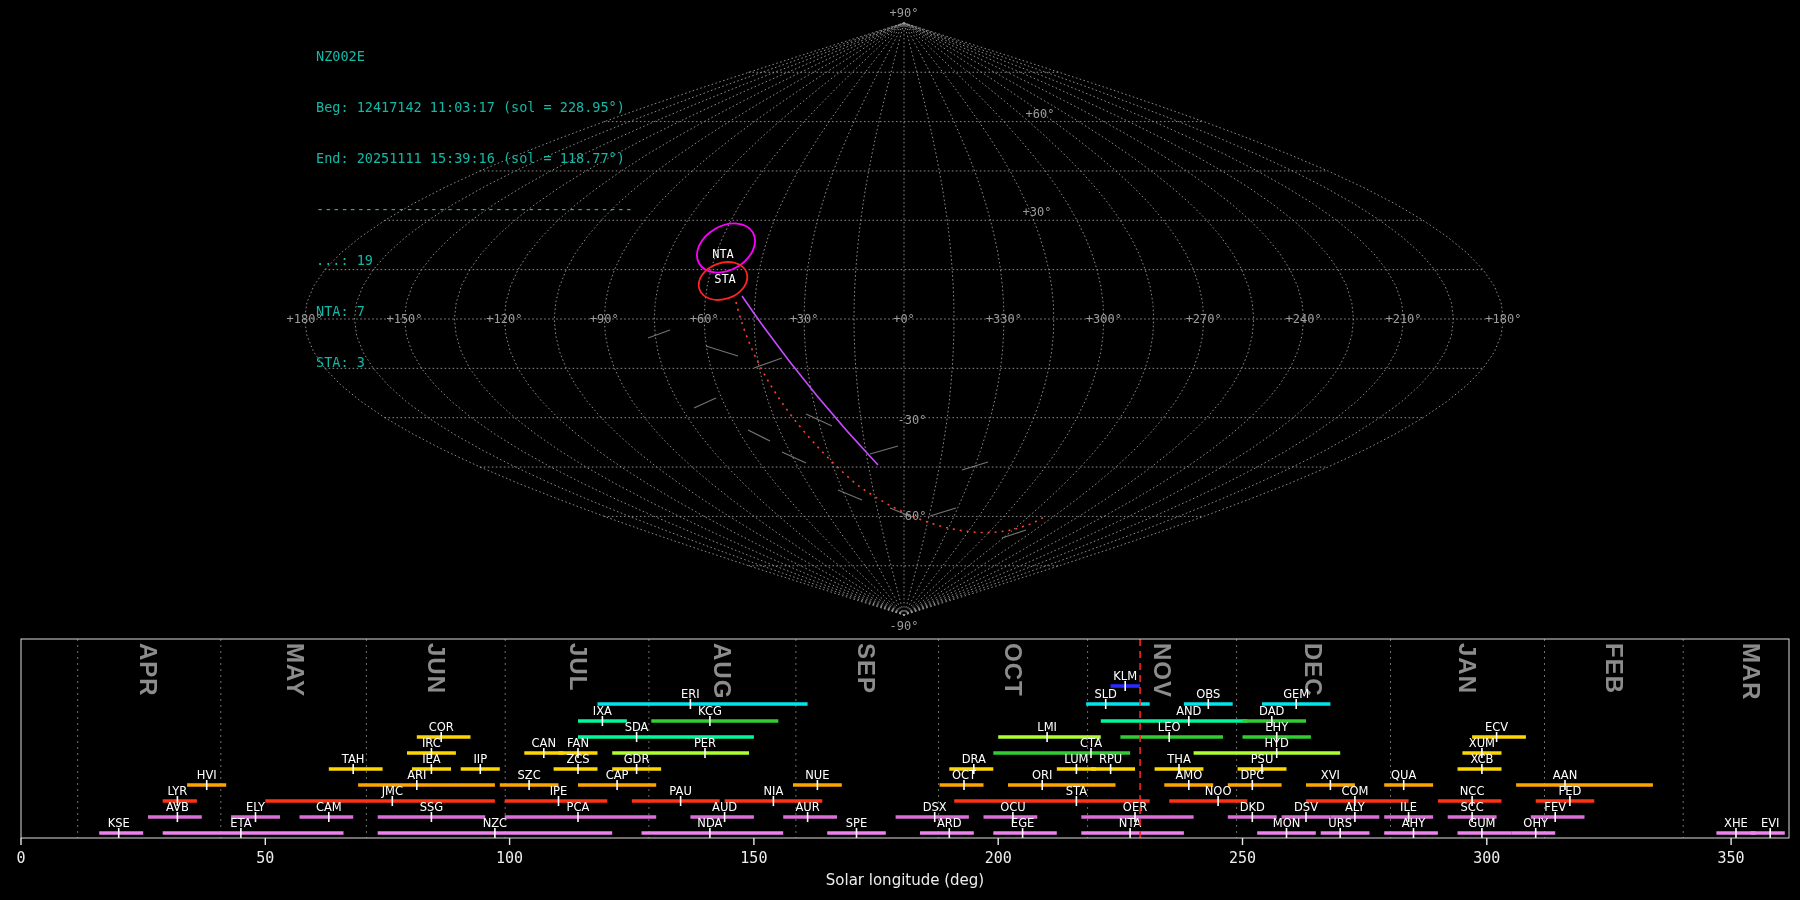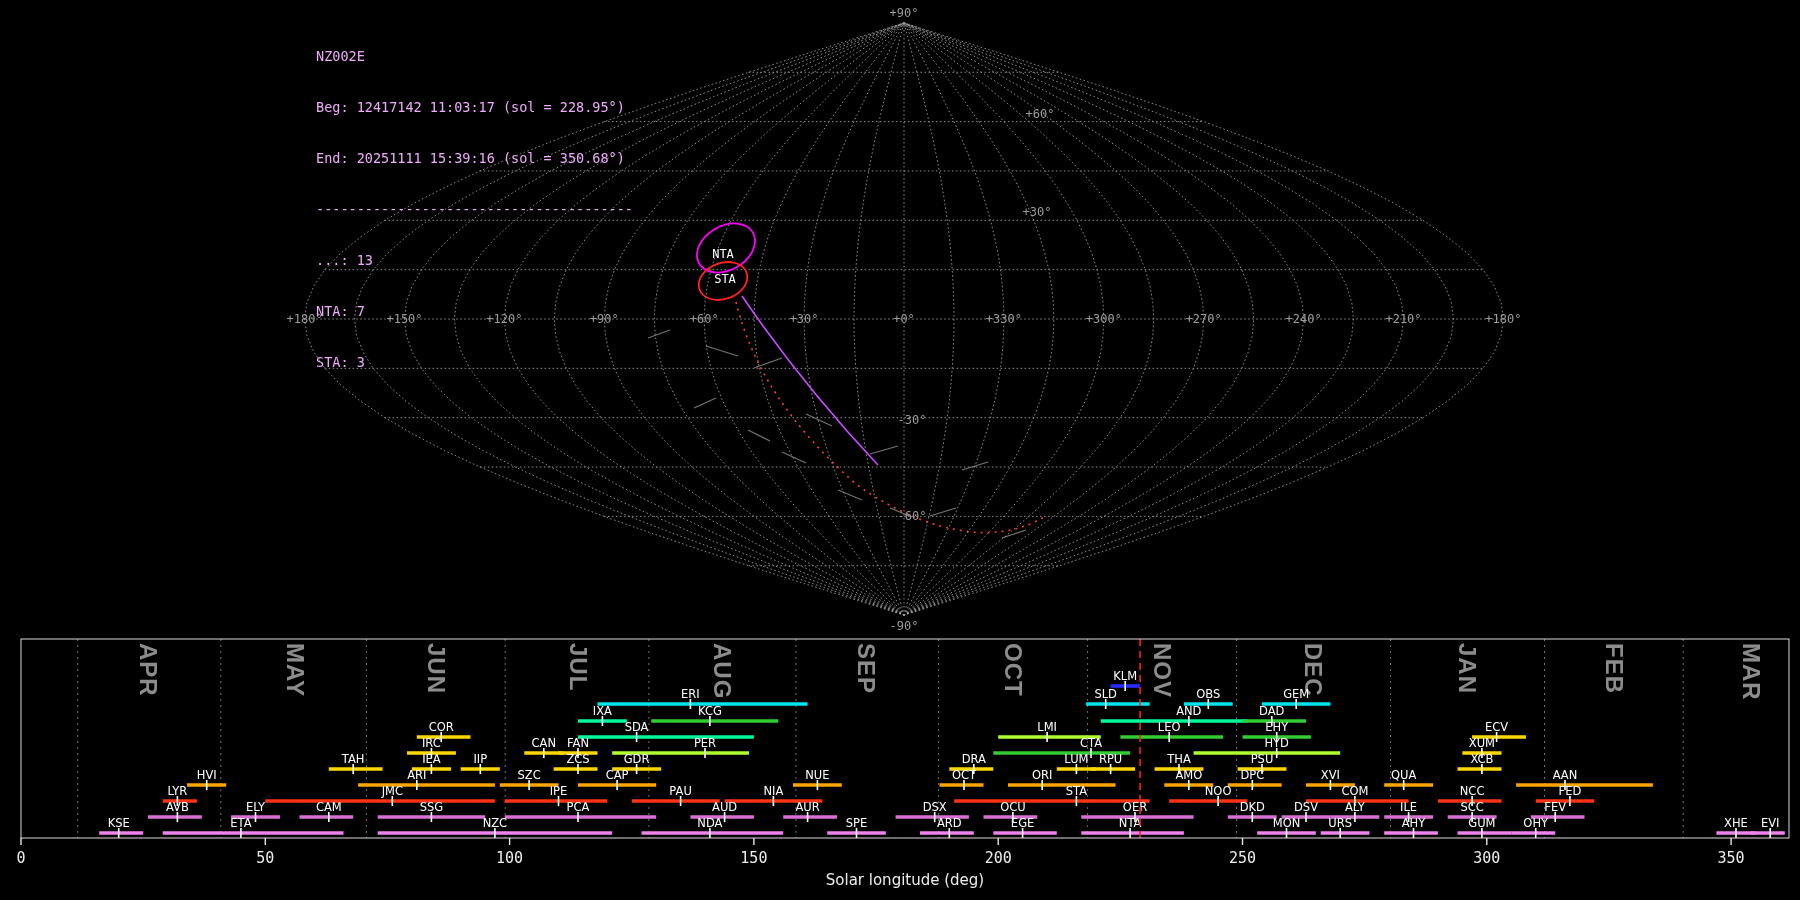--- a/index.html
+++ b/index.html
@@ -1,18 +1,18 @@
 <!DOCTYPE html>
 <html><head>
 <meta charset="utf-8">
 <style>
   html,body{margin:0;padding:0;background:#000;width:1800px;height:900px;overflow:hidden}
   .stage{position:relative;width:1800px;height:900px;background:#000}
   svg{position:absolute;left:0;top:0}
-  .hdr{position:absolute;left:316px;top:14px;color:#f0abfc;
+  .hdr{position:absolute;left:316px;top:14px;color:#14b8a6;
        font:13.5px/17px "DejaVu Sans Mono",monospace;white-space:pre;z-index:2}
   .grid{stroke:#999;stroke-width:1;stroke-dasharray:0.8 3.2;stroke-linecap:round;fill:none;opacity:.9}
   .maplabel{fill:#9c9c9c;font:12px "DejaVu Sans Mono",monospace}
   .meteor{stroke:#9a9a9a;stroke-width:1.2;opacity:.75}
   .radlabel{fill:#fff;font:12px "DejaVu Sans Mono",monospace}
   .monthline{stroke:#6f6f6f;stroke-width:1;stroke-dasharray:2 4}
   .monthlabel{fill:#8c8c8c;font:bold 24px "Liberation Sans",sans-serif;letter-spacing:1px}
   .ticklabel{fill:#ededed;font:15px "DejaVu Sans Mono",monospace}
   .axistitle{fill:#ededed;font:15px "DejaVu Sans",sans-serif}
   .barlabel{fill:#fff;font:11.5px "DejaVu Sans",sans-serif}
@@ -398,19 +398,19 @@
         <line x1="1486.8" y1="838" x2="1486.8" y2="845" stroke="#e8e8e8" stroke-width="1.4"></line>
         <text x="1486.8" y="863" class="ticklabel" text-anchor="middle">300</text>
         <line x1="1731.1" y1="838" x2="1731.1" y2="845" stroke="#e8e8e8" stroke-width="1.4"></line>
         <text x="1731.1" y="863" class="ticklabel" text-anchor="middle">350</text>
         <text x="905" y="885" class="axistitle" text-anchor="middle">Solar longitude (deg)</text>
       </g>
   </svg>
   <div class="hdr">
     <div>NZ002E</div>
     <div>Beg: 12417142 11:03:17 (sol = 228.95°)</div>
-    <div>End: 20251111 15:39:16 (sol = 350.68°)</div>
+    <div>End: 20251111 15:39:16 (sol = 118.77°)</div>
     <div>---------------------------------------</div>
-    <div>...: 13</div>
+    <div>...: 19</div>
     <div>NTA: 7</div>
     <div>STA: 3</div>
   </div>
 </div>
 
 </body></html>

